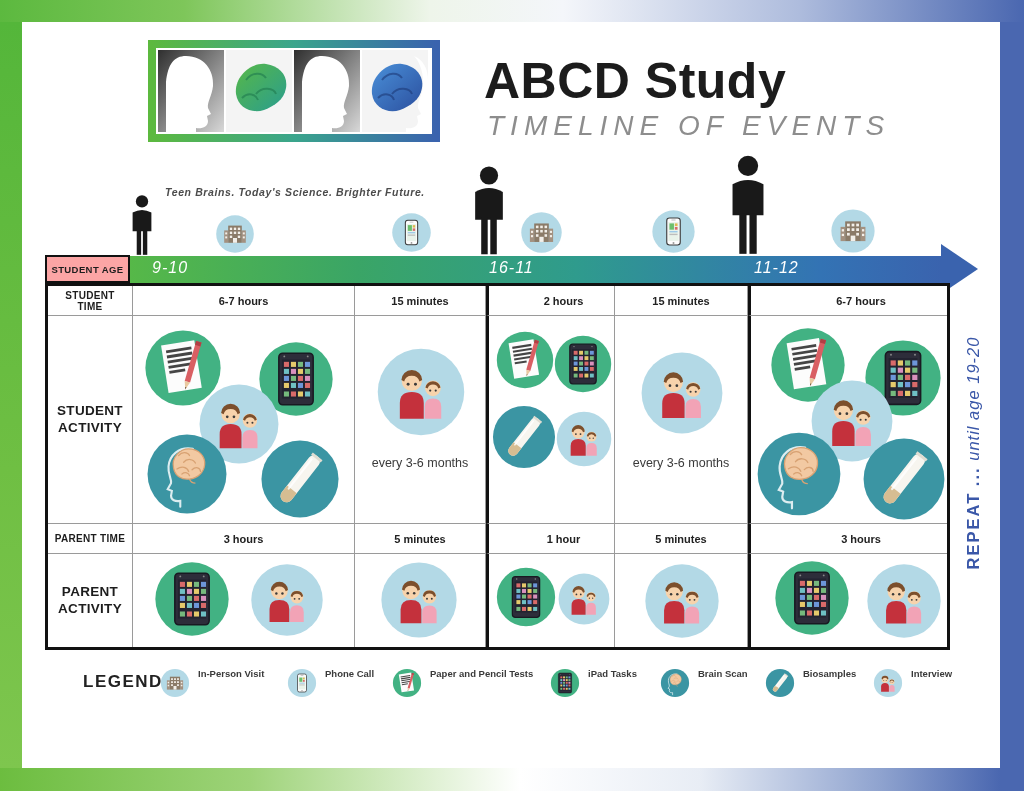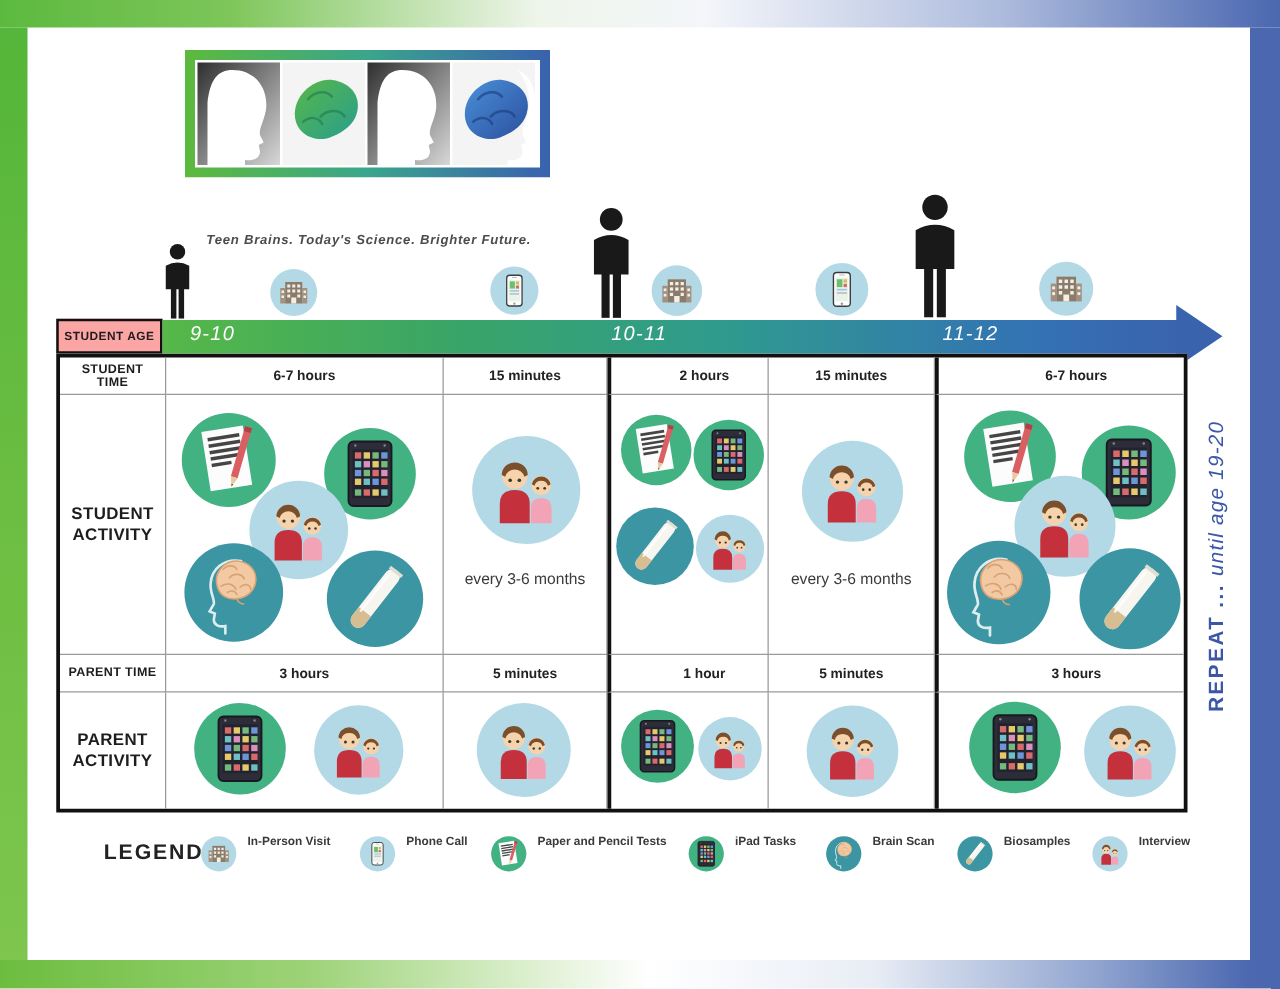--- a/index.html
+++ b/index.html
@@ -252,20 +252,22 @@
           <path d="M20,30 C26,22 36,22 40,28"></path>
             <path d="M30,44 C36,36 48,38 50,44"></path>
             <path d="M16,48 C22,42 30,44 32,50"></path>
         </g>
         <path d="M52,6 C62,10 66,20 66,30 L66,82 L44,82 L44,78 C50,79 56,77 56,71 L55,66 L59,64 L56,58 C55,52 60,46 61,36 C62,24 58,12 52,6 Z" fill="#ffffff"></path>
       </g>
     </svg>
   </div>
   <div class="logo-tag">Teen Brains. Today's Science. Brighter Future.</div>
 
+  <div class="main-title">ABCD Study</div>
+  <div class="sub-title">TIMELINE OF EVENTS</div>
 
   <svg class="fig" style="left:124px;top:195px" width="36" height="61" viewBox="0 0 60 104">
       <use href="#sym-person"></use>
     </svg>
   <svg class="fig" style="left:215px;top:214px" width="40" height="40" viewBox="0 0 100 100">
       <use href="#sym-inperson"></use>
     </svg>
   <svg class="fig" style="left:391px;top:212px" width="41" height="41" viewBox="0 0 100 100">
       <use href="#sym-phone"></use>
     </svg>
@@ -282,21 +284,21 @@
       <use href="#sym-person"></use>
     </svg>
   <svg class="fig" style="left:830px;top:208px" width="46" height="46" viewBox="0 0 100 100">
       <use href="#sym-inperson"></use>
     </svg>
 
   <div class="age-label-box">STUDENT AGE</div>
   <div class="arrow-bar"></div>
   <div class="arrow-head"></div>
   <div class="age-txt" style="left:152px">9-10</div>
-  <div class="age-txt" style="left:489px">10-11</div>
+  <div class="age-txt" style="left:489px">16-11</div>
   <div class="age-txt" style="left:754px">11-12</div>
 
   <div class="grid">
 
     <div class="c rowlab">STUDENT TIME</div>
     <div class="c timecell">6-7 hours</div>
     <div class="c timecell">15 minutes</div>
     <div class="c timecell thickL">2 hours</div>
     <div class="c timecell">15 minutes</div>
     <div class="c timecell thickL lastcol">6-7 hours</div>

